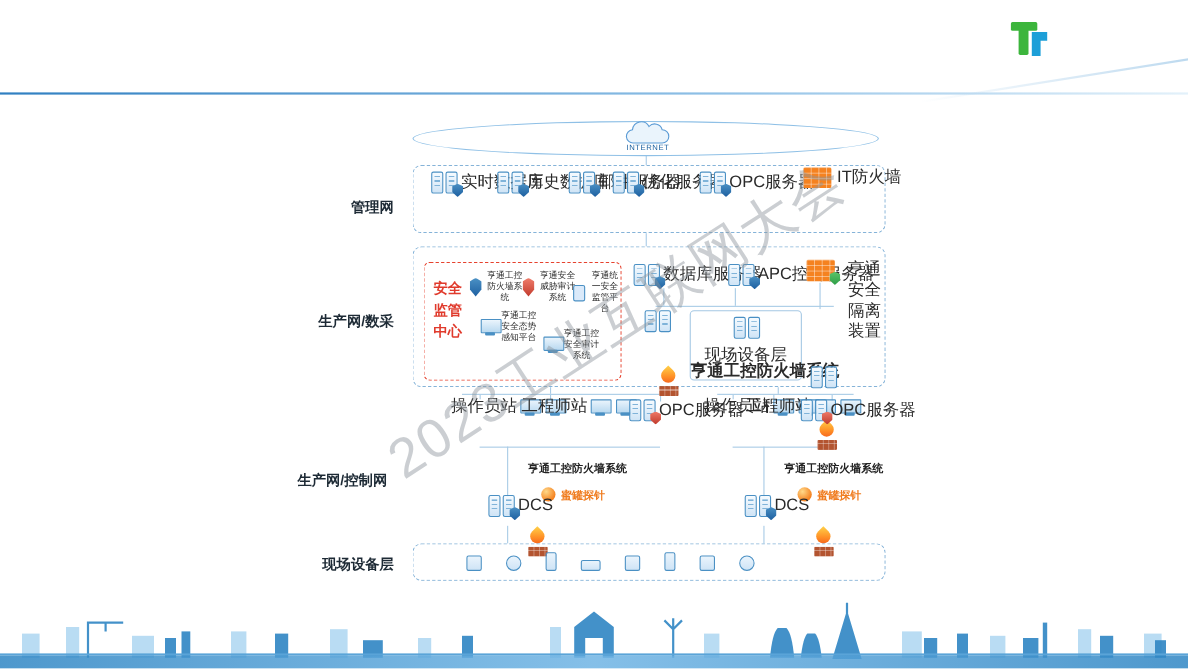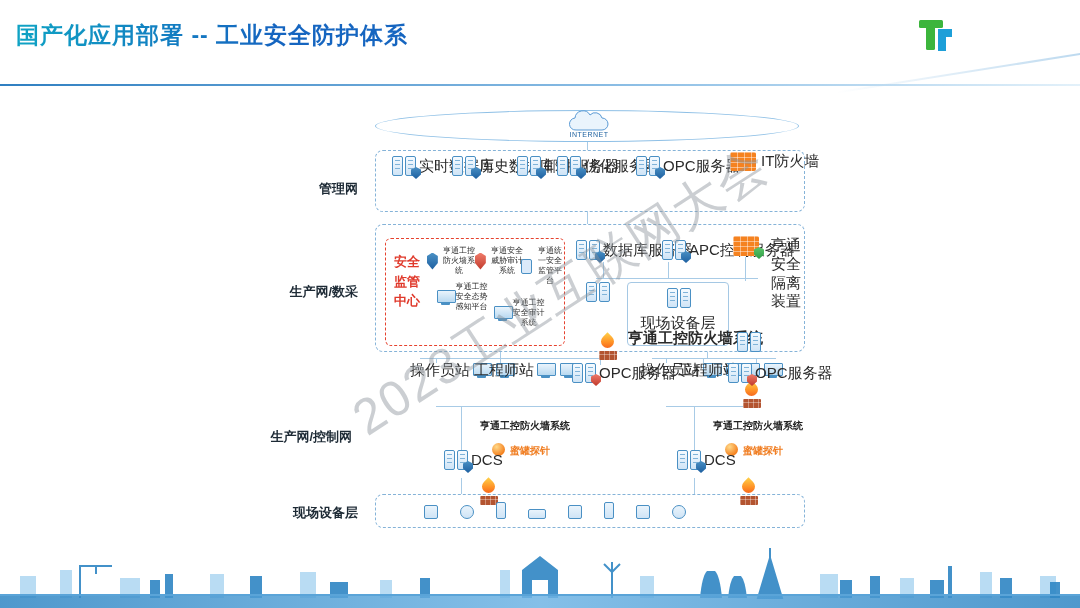--- a/index.html
+++ b/index.html
@@ -71,21 +71,20 @@
   .sec-shield.red{background:linear-gradient(#ef7b6a,#c0392b)}
   .sec-box{display:inline-block;width:15px;height:15px;border:1px solid #4a90c4;background:#dbeafa;border-radius:2px}
   .skyline{position:absolute;left:0;top:536px;width:1080px;height:72px}
 </style>
 </head>
 <body>
 
 <div class="slide">
 
   
-  <h1 class="title">国产化应用部署 -- 工业安全防护体系</h1>
   <div class="logo">
     <svg width="42" height="42" viewBox="0 0 42 42">
       <rect x="4" y="6" width="24" height="8" rx="1.5" fill="#3cb53c"></rect>
       <rect x="11" y="6" width="9" height="30" rx="1.5" fill="#3cb53c"></rect>
       <path d="M23 15 h14 v8 h-6 v14 h-8 z" fill="#1d9fd8"></path>
     </svg>
   </div>
   <div class="header-rule"></div>
   <div class="header-swoosh"></div>
 

